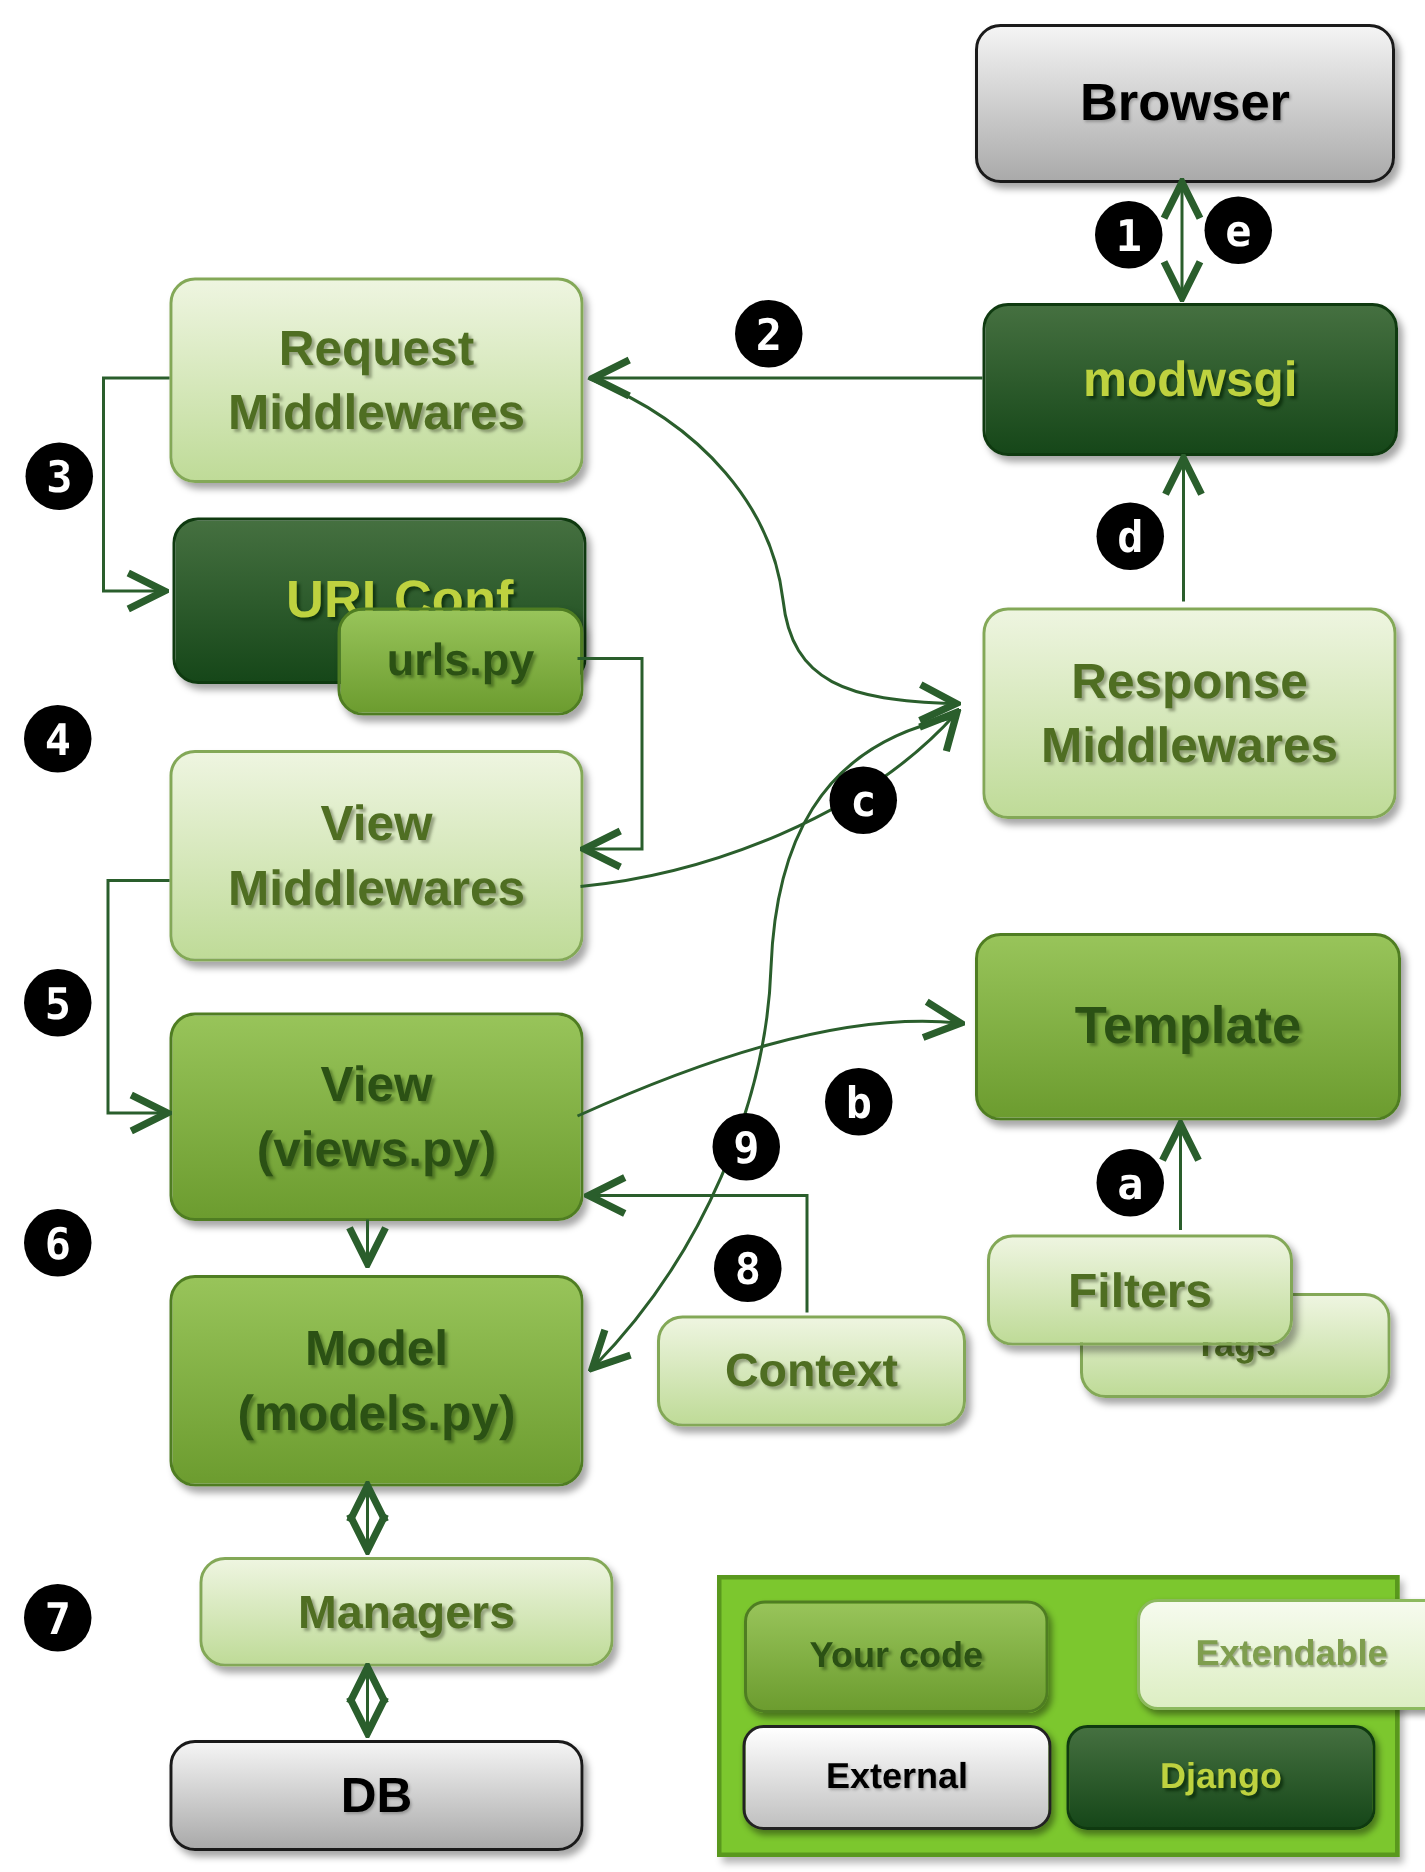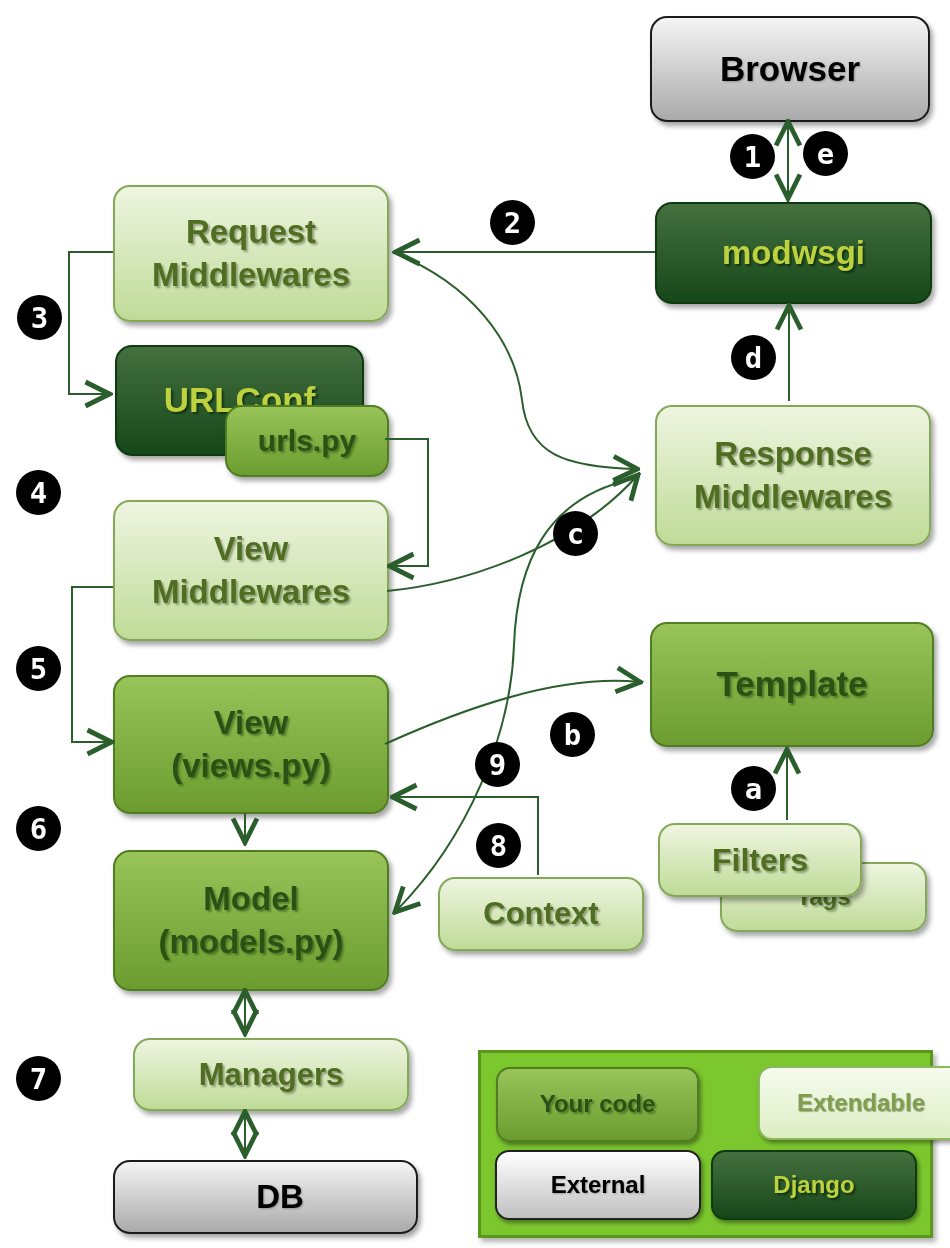--- a/index.html
+++ b/index.html
@@ -74,21 +74,21 @@
 
   <div class="box v-dark" style="left:655px;top:202px;width:273px;height:98px;">
     <span>modwsgi</span>
   </div>
 
   <div class="box v-light" style="left:113px;top:185px;width:272px;height:133px;">
     <span>Request</span>
     <span>Middlewares</span>
   </div>
 
-  <div class="box v-dark" style="left:115px;top:345px;width:245px;height:107px;font-size:35px;">
+  <div class="box v-dark" style="left:115px;top:345px;width:245px;height:107px;font-size:35px;padding-left:27px;">
     <span>URLConf</span>
   </div>
 
   <div class="box v-medium" style="left:225px;top:405px;width:160px;height:68px;z-index:3;font-size:30px;">
     <span>urls.py</span>
   </div>
 
   <div class="box v-light" style="left:113px;top:500px;width:272px;height:137px;">
     <span>View</span>
     <span>Middlewares</span>
@@ -101,21 +101,21 @@
 
   <div class="box v-medium" style="left:113px;top:850px;width:272px;height:137px;">
     <span>Model</span>
     <span>(models.py)</span>
   </div>
 
   <div class="box v-light" style="left:113px;top:1038px;width:272px;height:69px;font-size:31px;margin-left:20px;">
     <span>Managers</span>
   </div>
 
-  <div class="box v-gray" style="left:113px;top:1160px;width:272px;height:70px;padding-left:29px;">
+  <div class="box v-gray" style="left:113px;top:1160px;width:272px;height:70px;">
     <span>DB</span>
   </div>
 
   <div class="box v-light" style="left:655px;top:405px;width:272px;height:137px;">
     <span>Response</span>
     <span>Middlewares</span>
   </div>
 
   <div class="box v-medium" style="left:650px;top:622px;width:280px;height:121px;font-size:35px;">
     <span>Template</span>

